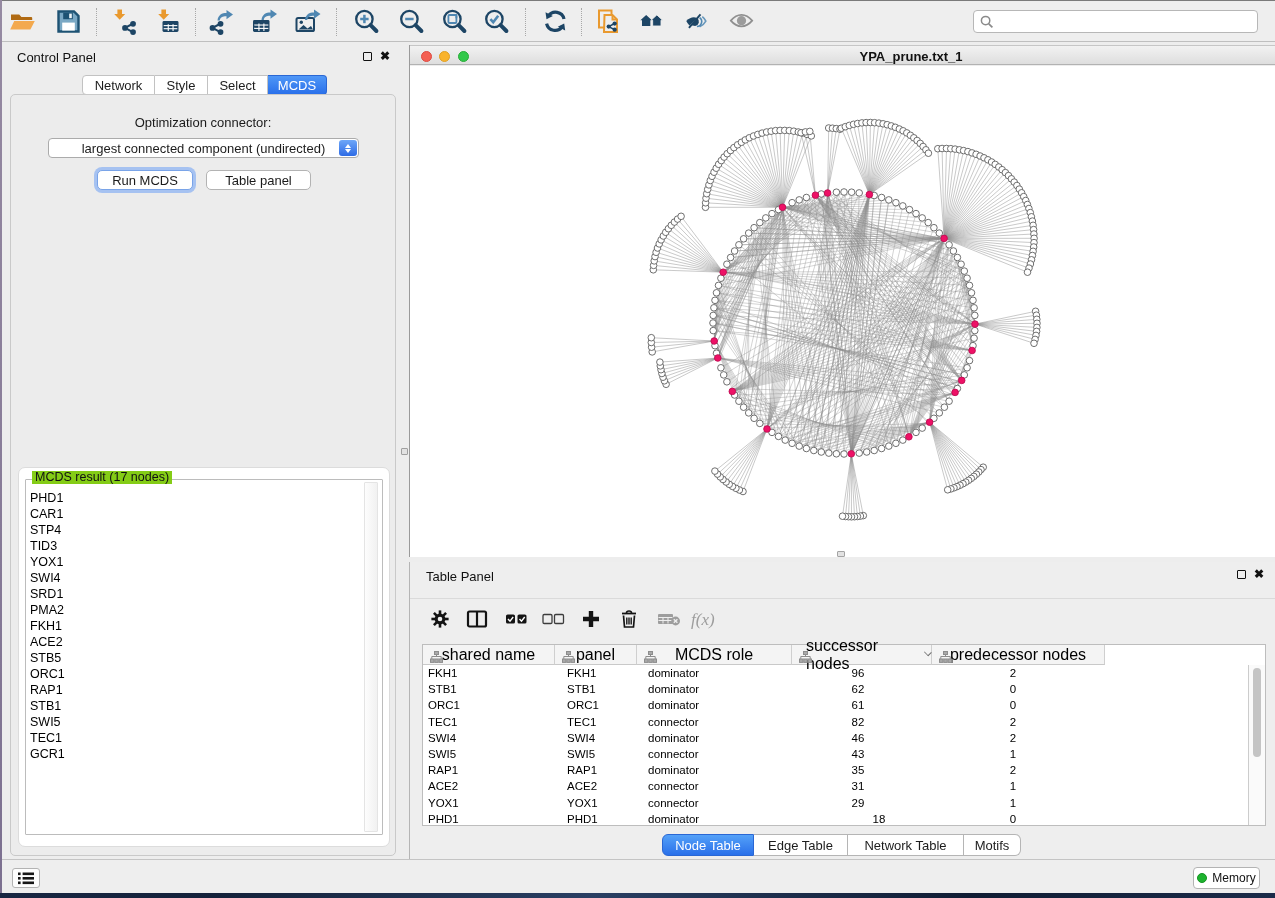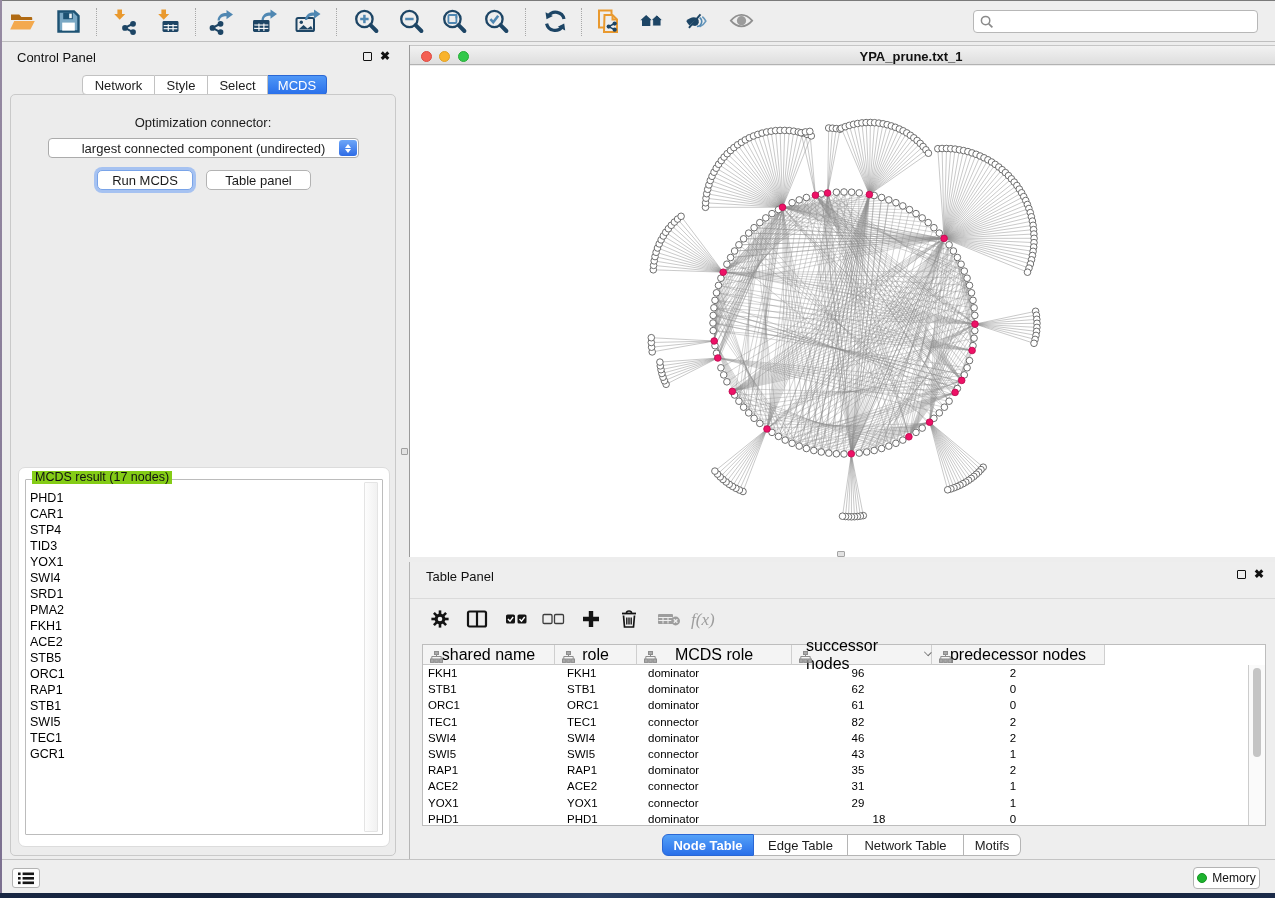--- a/index.html
+++ b/index.html
@@ -1300,21 +1300,21 @@
             <span class="hicon"><svg width="13" height="12" viewBox="0 0 13 12">
                 <g fill="none" stroke="#8d8d8d" stroke-width="1">
                   <rect x="4.5" y="0.5" width="4" height="3" fill="#a9a9a9"></rect>
                   <line x1="6.5" y1="3.5" x2="6.5" y2="5.5"></line>
                   <path d="M1.8 8 V5.5 h9.4 V8"></path>
                   <rect x="0.5" y="8" width="3.4" height="3.4" fill="#a9a9a9"></rect>
                   <rect x="4.8" y="8" width="3.4" height="3.4" fill="#a9a9a9"></rect>
                   <rect x="9.1" y="8" width="3.4" height="3.4" fill="#a9a9a9"></rect>
                 </g>
               </svg></span>
-            <span class="hlabel">role</span>
+            <span class="hlabel">panel</span>
           </div>
           <div class="hcell" style="left: 214px; width: 155px;">
             <span class="hicon"><svg width="13" height="12" viewBox="0 0 13 12">
                 <g fill="none" stroke="#8d8d8d" stroke-width="1">
                   <rect x="4.5" y="0.5" width="4" height="3" fill="#a9a9a9"></rect>
                   <line x1="6.5" y1="3.5" x2="6.5" y2="5.5"></line>
                   <path d="M1.8 8 V5.5 h9.4 V8"></path>
                   <rect x="0.5" y="8" width="3.4" height="3.4" fill="#a9a9a9"></rect>
                   <rect x="4.8" y="8" width="3.4" height="3.4" fill="#a9a9a9"></rect>
                   <rect x="9.1" y="8" width="3.4" height="3.4" fill="#a9a9a9"></rect>
@@ -1420,21 +1420,21 @@
             <span class="tcell" style="left: 225px; width: 144px;">dominator</span>
             <span class="tcell num" style="left: 390px; width: 132px;">18</span>
             <span class="tcell num" style="left: 509px; width: 162px;">0</span>
           </div>
         </div>
       <div id="tp-scroll">
           <div id="tp-thumb"></div>
         </div>
     </div>
     <div id="tp-tabs">
-        <span class="seg2 active" style="width: 92px; font-weight: bold;">Node Table</span>
+        <span class="seg2 active" style="width: 92px;">Node Table</span>
         <span class="seg2" style="width: 94px;">Edge Table</span>
         <span class="seg2" style="width: 116px;">Network Table</span>
         <span class="seg2" style="width: 57px;">Motifs</span>
       </div>
   </div>
 
   <div id="status-bar">
     <div id="status-left-btn">
       <svg width="16" height="13" viewBox="0 0 16 13">
         <rect x="0" y="0.5" width="2.6" height="2.6" fill="#161616"></rect>

